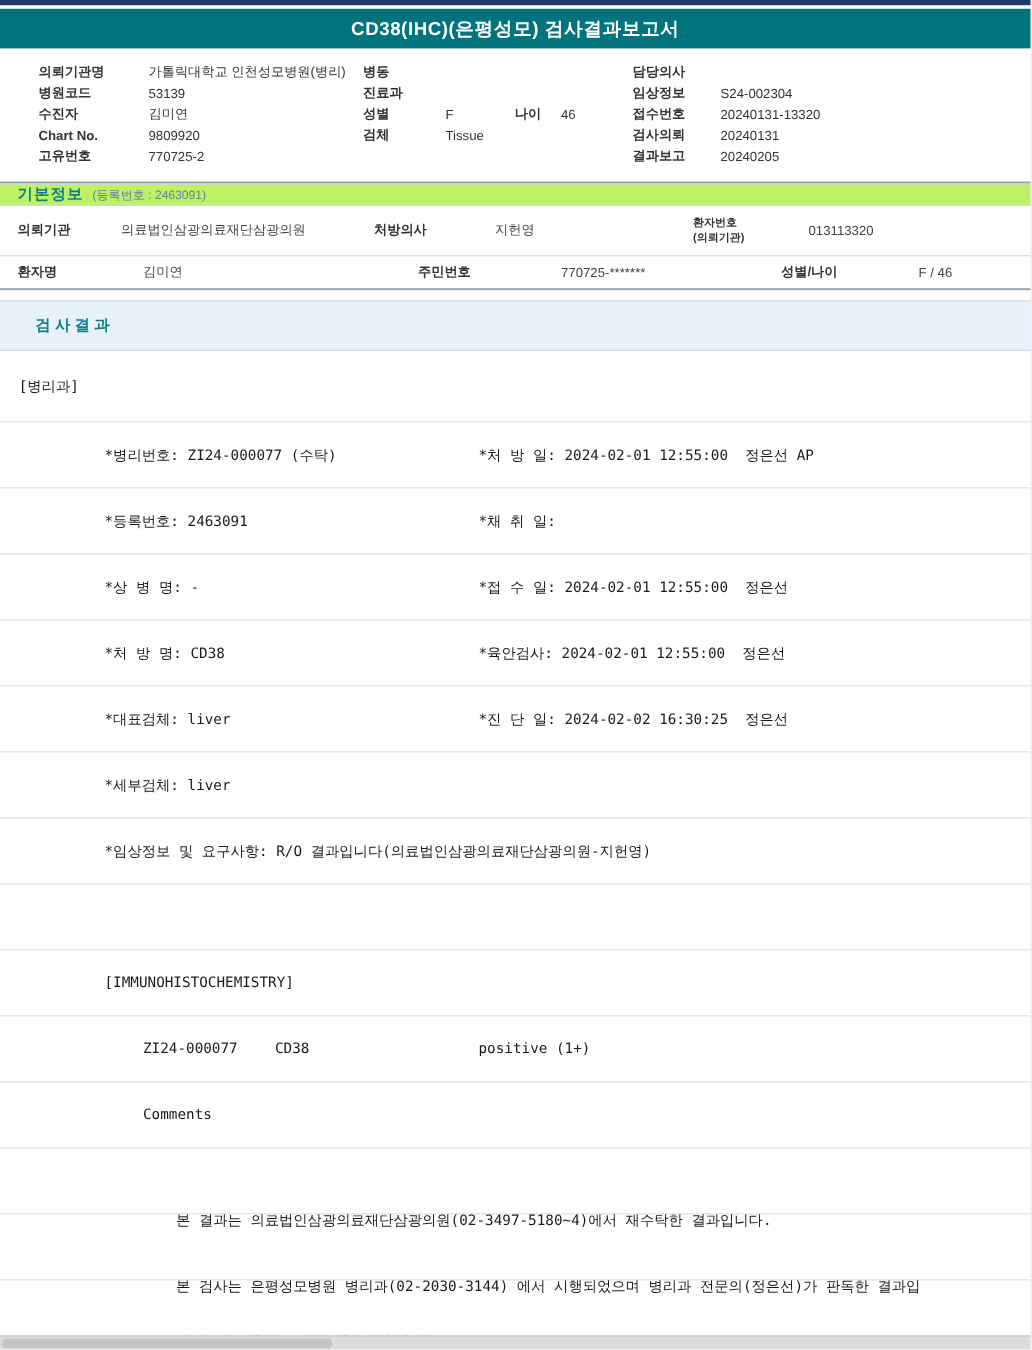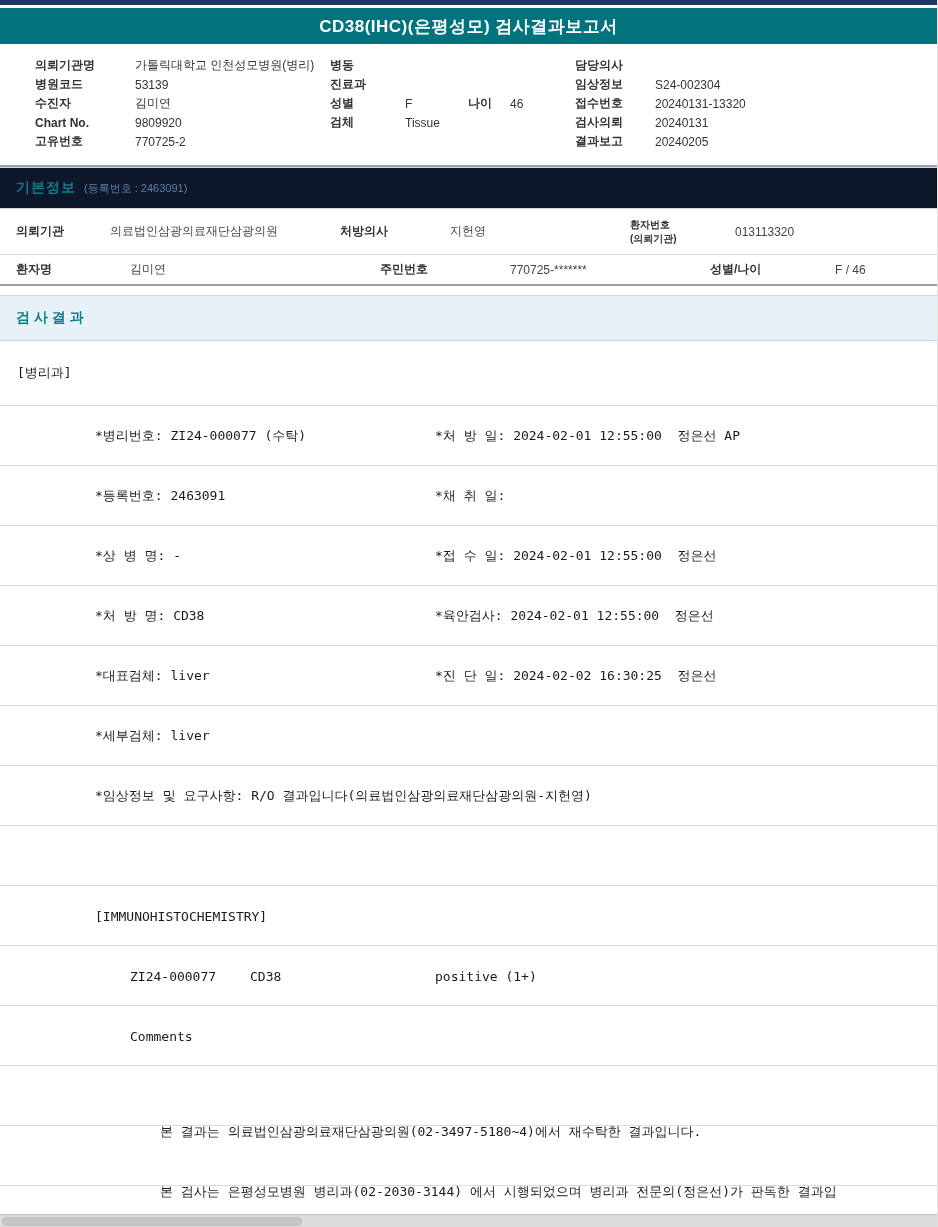--- a/index.html
+++ b/index.html
@@ -18,34 +18,34 @@
   .hcol2 { width:245px; }
   .hcol3 { flex:1; }
   .hrow { height:19px; display:flex; align-items:center; white-space:nowrap; }
   .hlabel { font-weight:bold; color:#333; }
   .hcol1 .hlabel { width:100px; }
   .hcol2 .hlabel { width:75px; }
   .hcol3 .hlabel { width:80px; }
   .sexval { width:63px; }
   .agelabel { font-weight:bold; width:42px; }
 
-  .section-basic { height:42px; background:#0f172a; border-top:1px solid #cdd6de; border-bottom:1px solid #cdd6de; display:flex; align-items:center; padding-left:16px; }
+  .section-basic { height:20px; background:#bef264; border-top:1px solid #cdd6de; border-bottom:1px solid #cdd6de; display:flex; align-items:center; padding-left:16px; }
   .section-basic .t { color:#0E7D89; font-weight:bold; font-size:14px; letter-spacing:1px; }
   .section-basic .s { color:#5b7fa6; font-size:11px; margin-left:8px; }
 
   .btable { font-size:12px; color:#444; border-bottom:2px solid #98a2aa; }
   .brow { display:grid; grid-template-columns:94px 230px 110px 180px 105px 1fr; align-items:center; padding-left:16px; }
   .brow1 { height:46px; border-bottom:1px solid #d5d5d5; }
   .brow2 { height:29px;gap:20px; }
   .blabel { font-weight:bold; color:#333; }
   .bsub { font-size:10px; line-height:14px; }
 
   .whitegap { height:9px; background:#fff; }
 
-  .band { height:46px; background:#E9F1F8; border-top:1px solid #cdd6de; border-bottom:1px solid #cdd6de; display:flex; align-items:center; padding-left:16px; }
+  .band { height:46px; background:#E9F1F8; border-top:1px solid #cdd6de; border-bottom:1px solid #cdd6de; display:flex; align-items:center; padding-left:32px; }
   .band .t { color:#0E7D89; font-weight:bold; font-size:14px; }
 
   .dept-row { height:65px; border-bottom:1px solid #dcdcdc; display:flex; align-items:center; padding-left:17px;
               font-family:"DejaVu Sans Mono","Liberation Mono",monospace; font-size:13px; color:#1a1a1a; }
 
   .drow { position:relative; height:60px; border-bottom:1px solid #dcdcdc;
           font-family:"DejaVu Sans Mono","Liberation Mono",monospace; font-size:13px; color:#1a1a1a; }
   .drow span { position:absolute; top:50%; transform:translateY(-50%); white-space:pre; }
   .L { left:95px; }
   .R { left:435px; }

